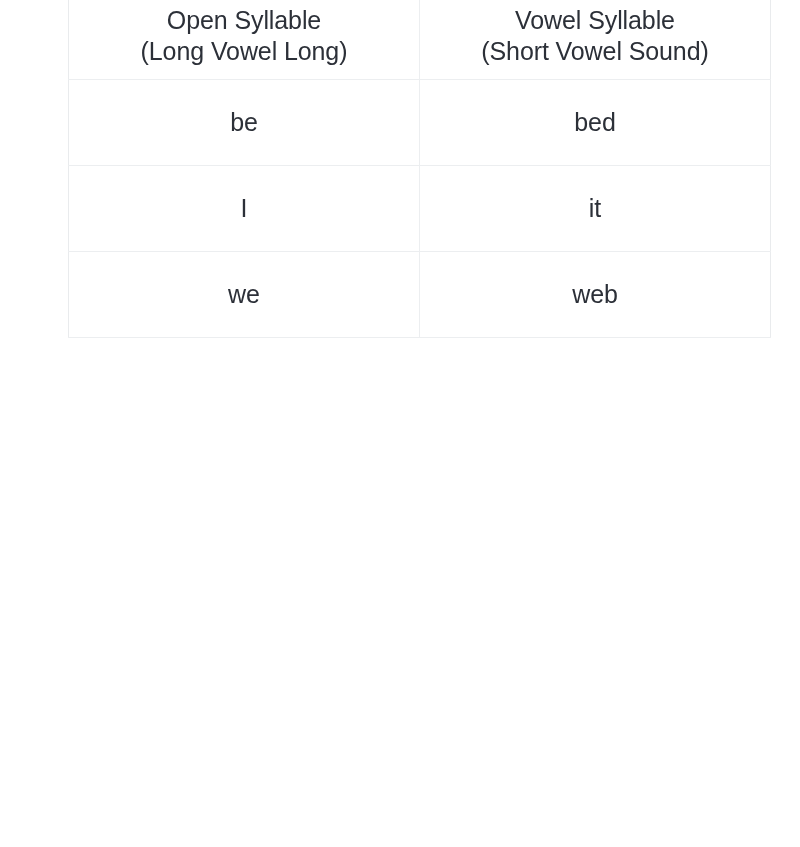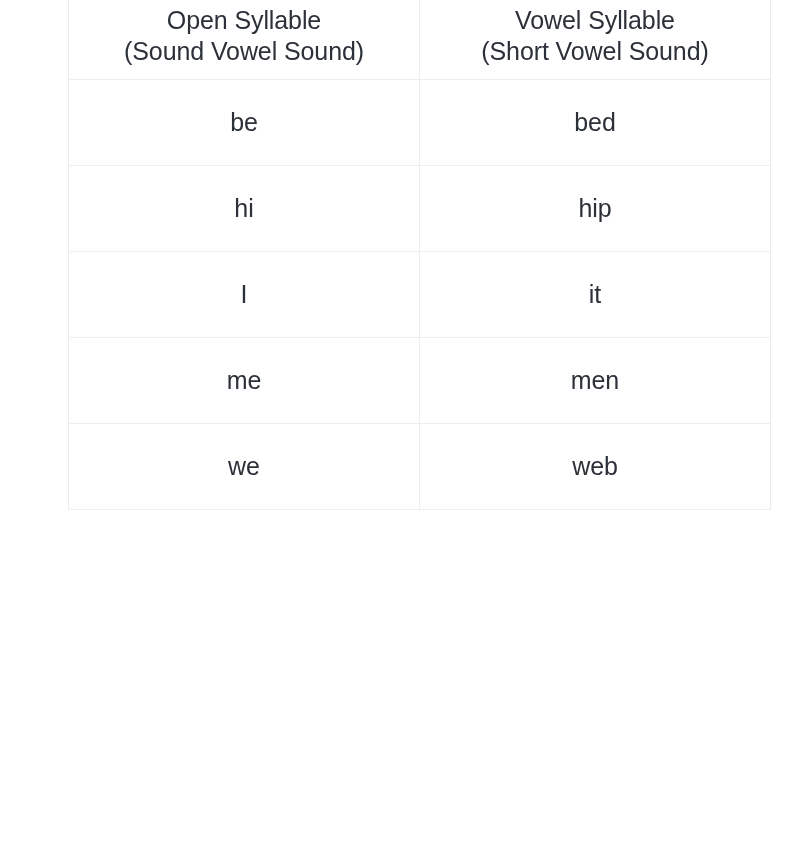--- a/index.html
+++ b/index.html
@@ -103,44 +103,36 @@
   <div class="table-wrap">
     <table class="syllable-table">
       <colgroup>
         <col class="col-open">
         <col class="col-closed">
       </colgroup>
       <thead>
         <tr>
           <th>
             <span class="hdr-line1">Open Syllable</span>
-            <span class="hdr-line2">(Sound Vowel Sound)</span>
+            <span class="hdr-line2">(Long Vowel Long)</span>
           </th>
           <th>
             <span class="hdr-line1">Vowel Syllable</span>
             <span class="hdr-line2">(Short Vowel Sound)</span>
           </th>
         </tr>
       </thead>
       <tbody>
         <tr>
           <td>be</td>
           <td>bed</td>
         </tr>
         <tr>
-          <td>hi</td>
-          <td>hip</td>
-        </tr>
-        <tr>
           <td>I</td>
           <td>it</td>
-        </tr>
-        <tr>
-          <td>me</td>
-          <td>men</td>
         </tr>
         <tr>
           <td>we</td>
           <td>web</td>
         </tr>
       </tbody>
     </table>
   </div>
 
   <div class="scrollbar-track">

